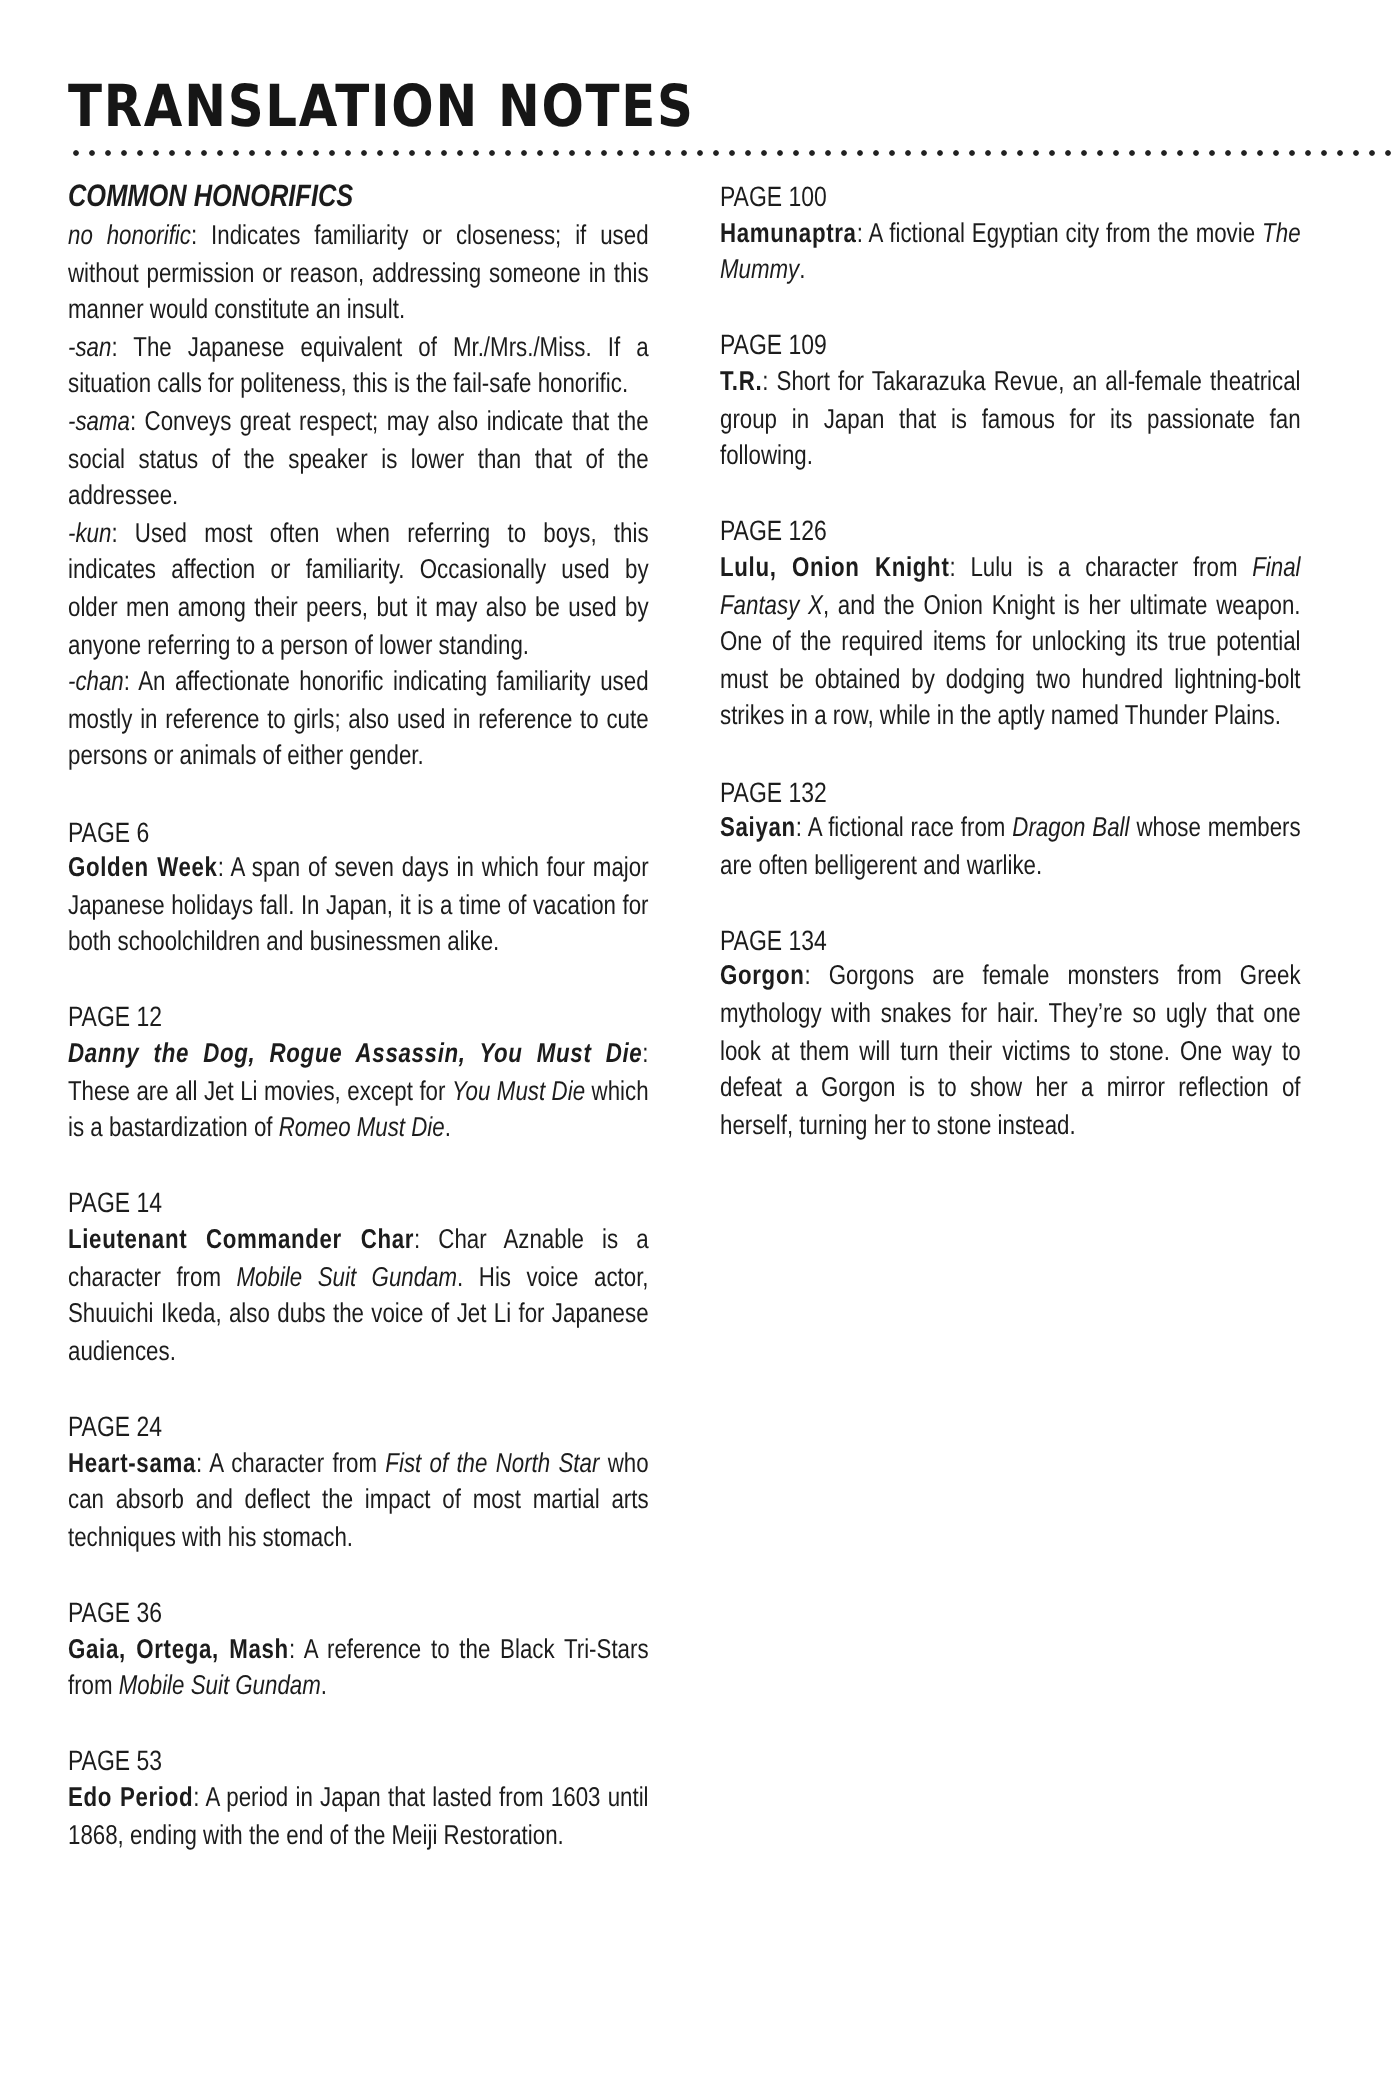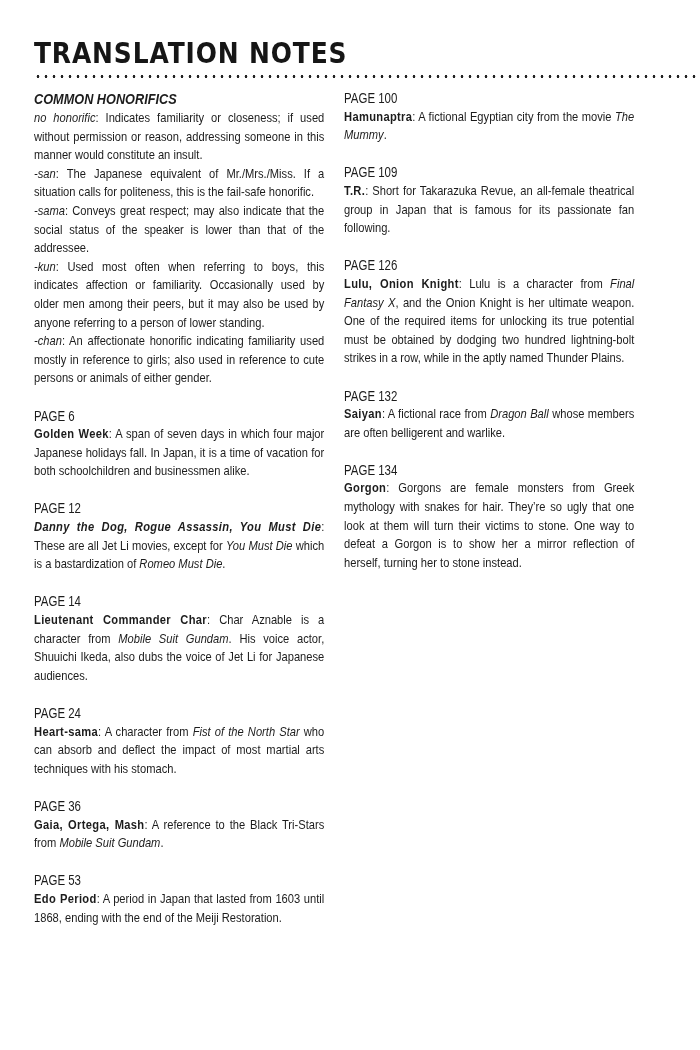--- a/index.html
+++ b/index.html
@@ -15,21 +15,21 @@
       transform: scaleX(0.86); transform-origin: left top;
       text-transform: uppercase;
     }
     .divider {
       position: absolute; left: 34px; top: 75px; width: 666px; height: 3px;
       background-image: radial-gradient(circle, #222 1.2px, transparent 1.6px);
       background-size: 8px 3px; background-repeat: repeat-x;
     }
     .col { position: absolute; top: 89px; width: 290px; font-size: 13.6px; line-height: 18.6px; }
     .col.left { left: 34px; }
-    .col.right { left: 344px; }
+    .col.right { left: 360px; }
     .txt { transform: scaleX(0.82); transform-origin: left top; width: 354px; }
     .section-heading { font-weight: bold; font-style: italic; font-size: 15.5px; line-height: 20px; text-transform: uppercase; }
     .entry { margin-bottom: 18.6px; text-align: justify; }
     .entry p { margin: 0; text-align: justify; text-align-last: left; }
     .page-label { text-transform: uppercase; font-size: 14px; }
     .term { font-weight: bold; letter-spacing: 0.4px; }
     .term.it { font-style: italic; }
     .it { font-style: italic; }
     .hon-item { margin: 0; text-align: justify; text-align-last: left; }
   </style>

